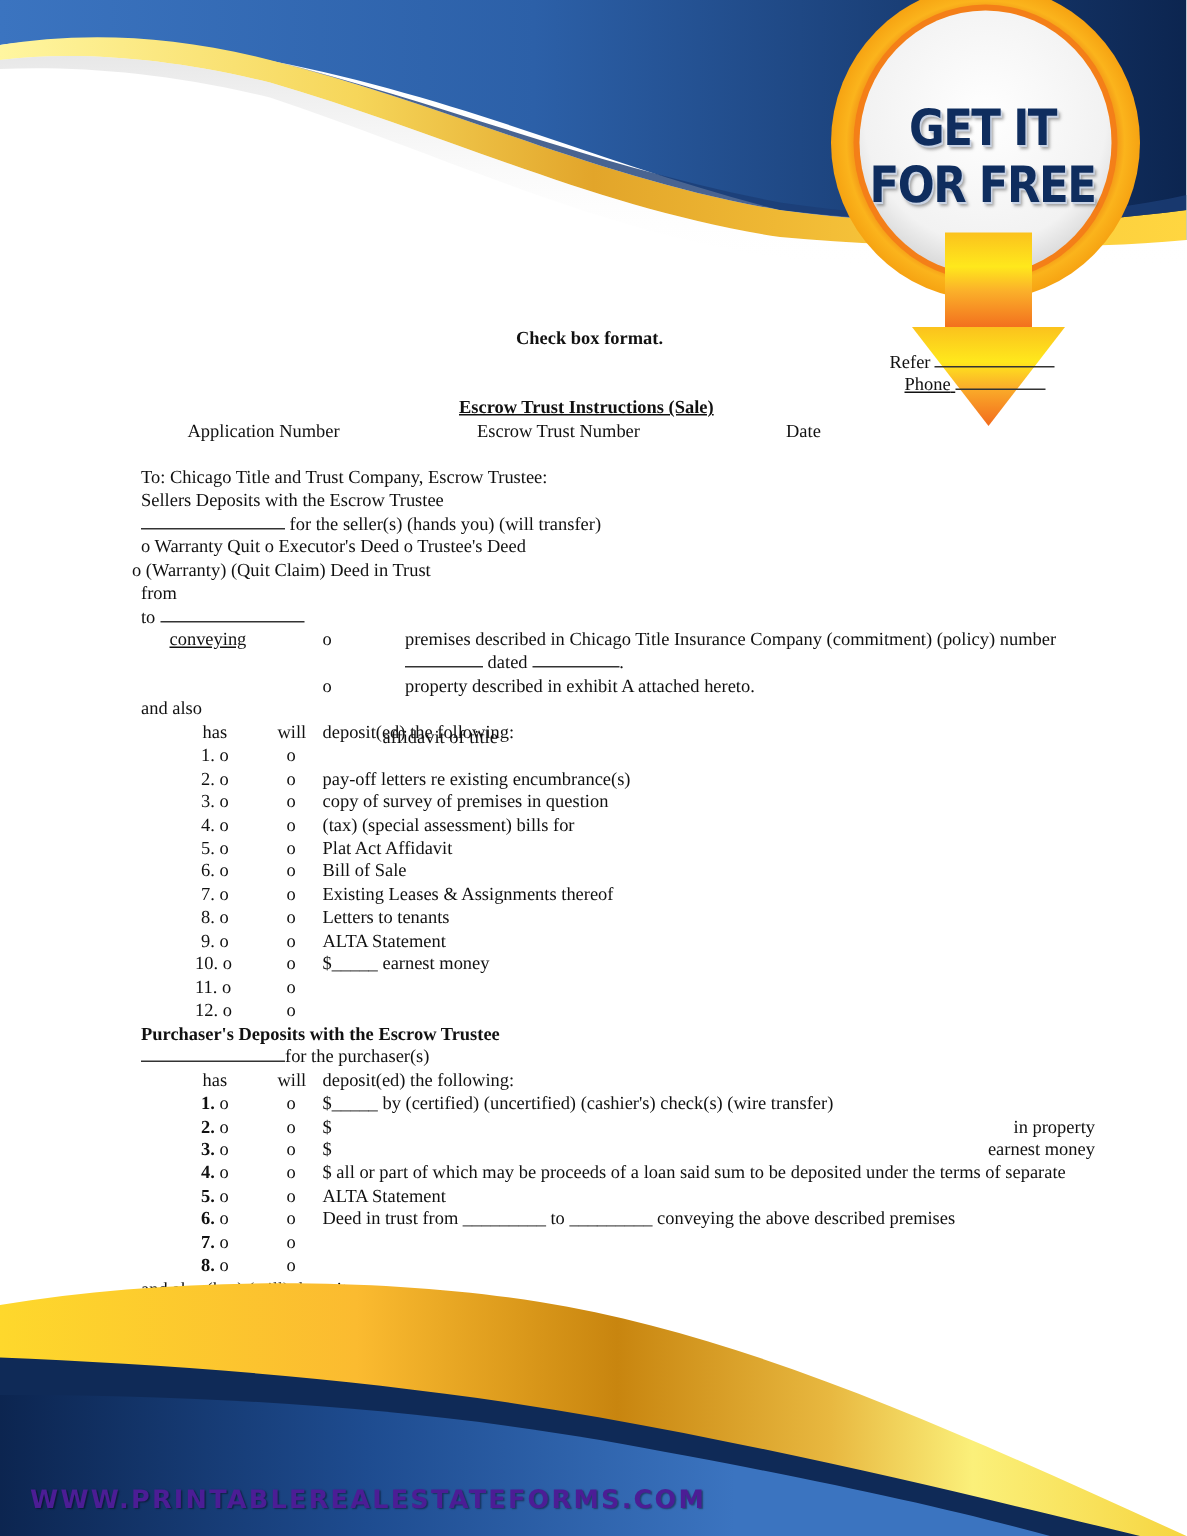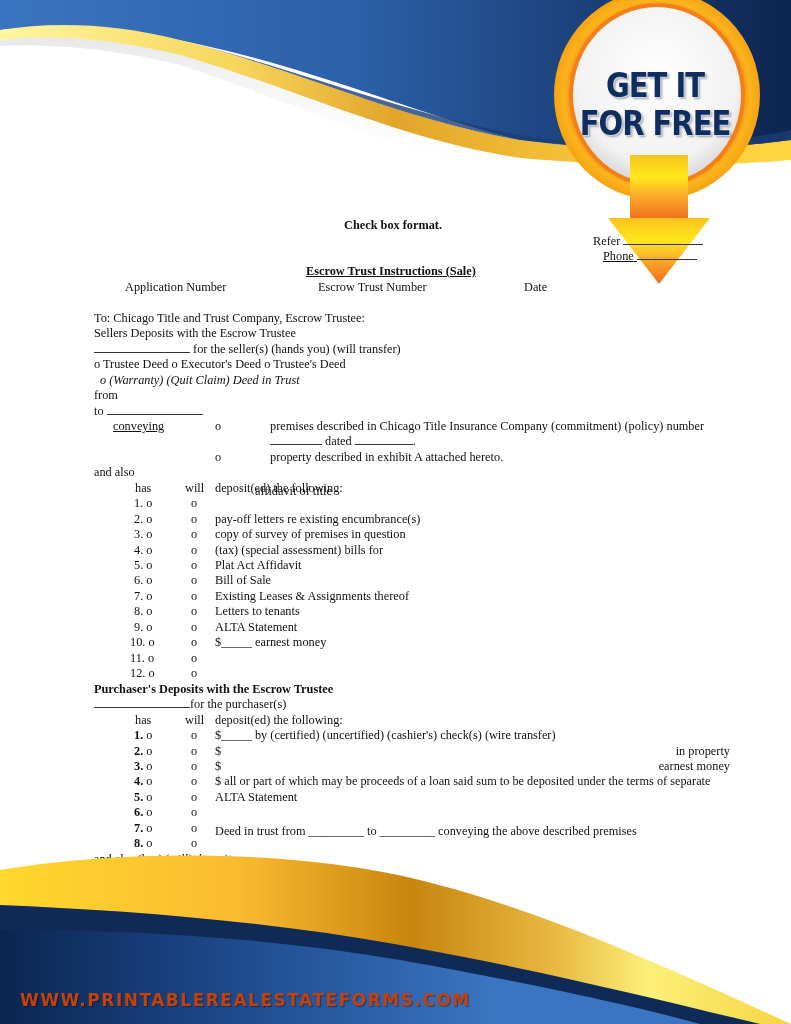--- a/index.html
+++ b/index.html
@@ -6,21 +6,21 @@
   body { width:791px; height:1024px; position:relative; overflow:hidden; background:#ffffff;
          font-family:"Liberation Serif", serif; color:#111; }
   .t { position:absolute; font-size:12.3px; line-height:15px; white-space:nowrap; }
   .b { font-weight:bold; }
   svg.deco { position:absolute; left:0; top:0; }
   .badge-text { position:absolute; left:570px; top:72px; width:170px; text-align:center;
     font-family:"DejaVu Sans", sans-serif; font-weight:bold; font-size:29px; line-height:33px;
     color:#0f2d5e; letter-spacing:-1px; transform:scaleY(1.15);
     text-shadow:1px 1px 0 #c9d3e4, 2px 2px 2px rgba(0,0,0,0.35); }
   .footer-url { position:absolute; left:20px; top:990px; font-family:"DejaVu Sans", sans-serif;
-    font-weight:bold; font-size:17px; letter-spacing:1.5px; color:#c2410c;
+    font-weight:bold; font-size:17px; letter-spacing:1.5px; color:#4c1d95;
     text-shadow:1px 1px 1px rgba(0,0,0,0.4); }
   .line { display:inline-block; border-bottom:1px solid #333; height:10px; vertical-align:baseline; }
 </style>
 </head>
 <body>
 
 <svg class="deco" width="791" height="200" viewBox="0 0 791 200">
   <defs>
     <linearGradient id="blueTop" x1="0" y1="0" x2="1" y2="0">
       <stop offset="0" stop-color="#3b74c0"></stop>
@@ -81,22 +81,22 @@
   <div class="t" style="left:603px; top:249px;text-decoration:underline;"><span>Phone</span> <span class="line" style="width:60px"></span></div>
 
   <div class="t b" style="left:306px; top:264px;text-decoration:underline;">Escrow Trust Instructions (Sale)</div>
   <div class="t" style="left:113px; top:280px;margin-left:12px;">Application Number</div>
   <div class="t" style="left:318px; top:280px;">Escrow Trust Number</div>
   <div class="t" style="left:524px; top:280px;">Date</div>
 
   <div class="t" style="left:94px; top:311px;">To: Chicago Title and Trust Company, Escrow Trustee:</div>
   <div class="t" style="left:94px; top:326px;">Sellers Deposits with the Escrow Trustee</div>
   <div class="t" style="left:94px; top:342px;"><span class="line" style="width:96px"></span> <span>for the seller(s) (hands you) (will transfer)</span></div>
-  <div class="t" style="left:94px; top:357px;">o Trustee Deed o Executor's Deed o Trustee's Deed</div>
-  <div class="t" style="left:100px; top:373px;font-style:italic;">o (Warranty) (Quit Claim) Deed in Trust</div>
+  <div class="t" style="left:94px; top:357px;">o Warranty Quit o Executor's Deed o Trustee's Deed</div>
+  <div class="t" style="left:88px; top:373px;">o (Warranty) (Quit Claim) Deed in Trust</div>
   <div class="t" style="left:94px; top:388px;">from</div>
   <div class="t" style="left:94px; top:404px;"><span>to</span> <span class="line" style="width:96px"></span></div>
 
   <div class="t" style="left:113px; top:419px;text-decoration:underline;">conveying</div>
   <div class="t" style="left:215px; top:419px;">o</div>
   <div class="t" style="left:270px; top:419px;">premises described in Chicago Title Insurance Company (commitment) (policy) number</div>
   <div class="t" style="left:270px; top:434px;"><span class="line" style="width:52px"></span> <span>dated</span> <span class="line" style="width:58px"></span>.</div>
   <div class="t" style="left:215px; top:450px;">o</div>
   <div class="t" style="left:270px; top:450px;">property described in exhibit A attached hereto.</div>
 
@@ -177,21 +177,21 @@
     <div class="t" style="left:134px; top:774px;"><b>4.</b> <span>o</span></div>
     <div class="t" style="left:191px; top:774px;">o</div>
     <div class="t" style="left:215px; top:774px; width:517px; overflow:hidden;">$ all or part of which may be proceeds of a loan said sum to be deposited under the terms of separate</div>
 
     <div class="t" style="left:134px; top:790px;"><b>5.</b> <span>o</span></div>
     <div class="t" style="left:191px; top:790px;">o</div>
     <div class="t" style="left:215px; top:790px;">ALTA Statement</div>
 
     <div class="t" style="left:134px; top:805px;"><b>6.</b> <span>o</span></div>
     <div class="t" style="left:191px; top:805px;">o</div>
-    <div class="t" style="left:215px; top:805px;margin-top:19px;">Deed in trust from _________ to _________ conveying the above described premises</div>
+    <div class="t" style="left:215px; top:805px;">Deed in trust from _________ to _________ conveying the above described premises</div>
 
     <div class="t" style="left:134px; top:821px;"><b>7.</b> <span>o</span></div>
     <div class="t" style="left:191px; top:821px;">o</div>
 
     <div class="t" style="left:134px; top:836px;"><b>8.</b> <span>o</span></div>
     <div class="t" style="left:191px; top:836px;">o</div>
   </div>
 
   <div class="t" style="left:94px; top:852px;">and also (has) (will) deposit</div>
 </div>

